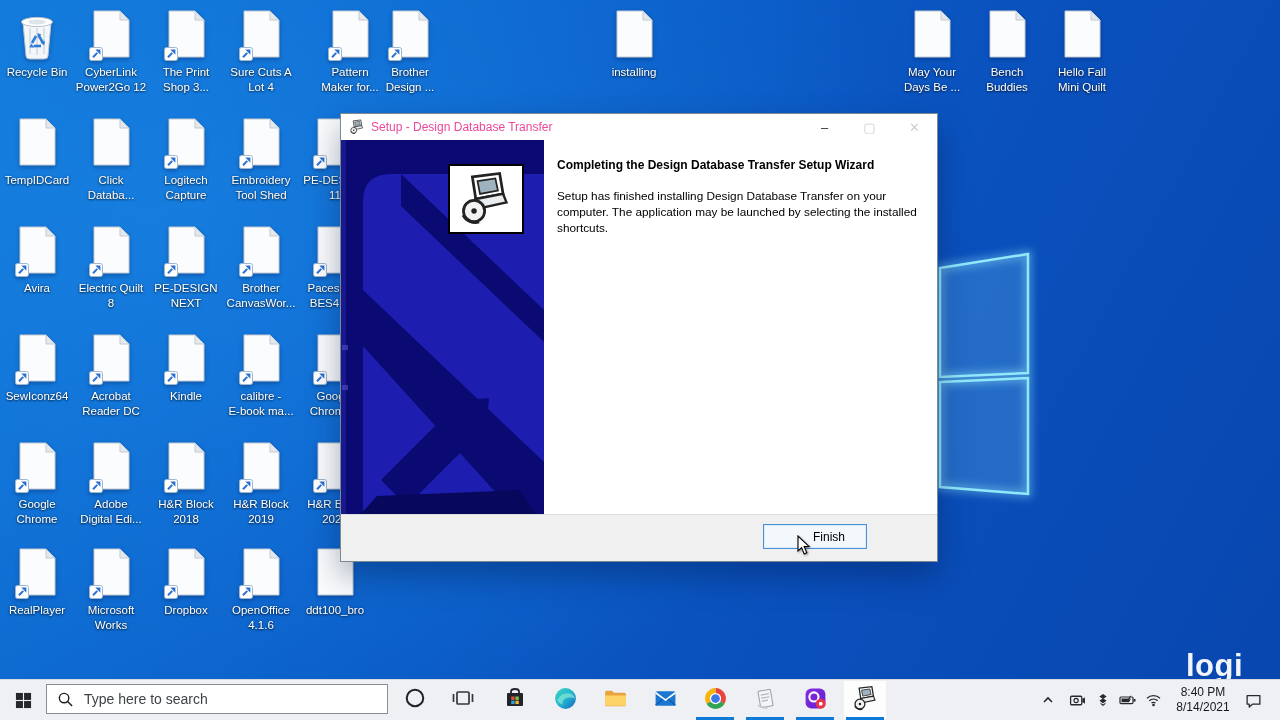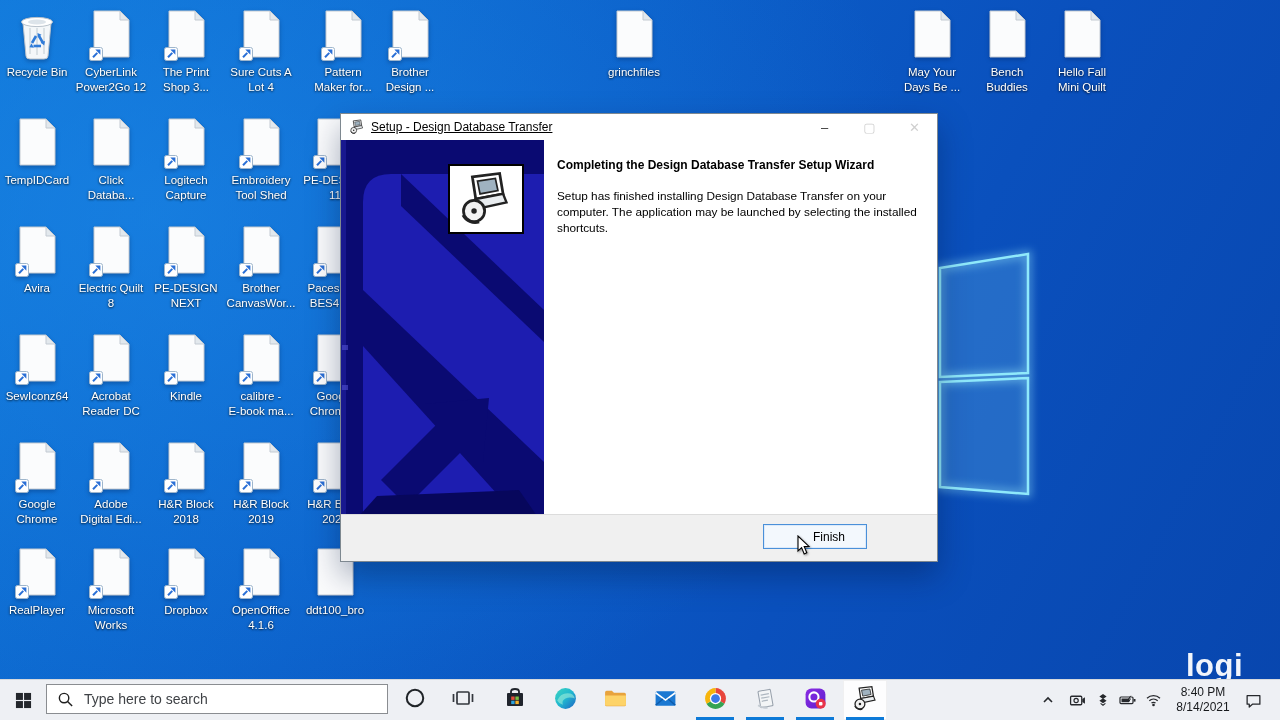--- a/index.html
+++ b/index.html
@@ -22,21 +22,21 @@
 
   #watermark{position:absolute;left:1186px;top:648px;z-index:5;color:rgba(255,255,255,.95);
              font-size:31px;font-weight:bold;letter-spacing:.5px;}
 
   
   #dialog{position:absolute;left:340px;top:113px;width:598px;height:449px;background:#fff;
           border:1px solid #7e8890;box-sizing:border-box;z-index:50;
           box-shadow:0 14px 30px rgba(0,20,60,.35);}
   #titlebar{position:absolute;left:0;top:0;right:0;height:26px;background:#fff;display:flex;align-items:center;}
   #title-icon{width:16px;height:16px;margin-left:8px;}
-  #title-text{margin-left:6px;font-size:12px;color:#000000;text-decoration:underline;}
+  #title-text{margin-left:6px;font-size:12px;color:#ec4899;}
   #win-controls{position:absolute;right:0;top:0;height:26px;display:flex;}
   .wbtn{width:45px;height:26px;display:flex;align-items:center;justify-content:center;font-size:13px;}
   .wbtn.min{color:#333;} .wbtn.dim{color:#cfcfcf;}
 
   #dlg-body{position:absolute;left:0;top:26px;width:596px;height:376px;display:flex;}
   #left-art{position:relative;width:203px;height:376px;background:#0a0a72;flex:0 0 auto;}
   #inst-box{position:absolute;left:107px;top:24px;width:72px;height:66px;background:#fff;
             border:2px solid #000;display:flex;align-items:center;justify-content:center;z-index:2;}
   #right-pane{flex:1;background:#fff;padding:18px 16px 0 13px;box-sizing:border-box;}
   #dlg-heading{font-size:12px;font-weight:bold;color:#000;line-height:1.28;max-width:350px;}
@@ -145,21 +145,21 @@
           </svg><div class="sc-badge"><svg width="14" height="14" viewBox="0 0 14 14">
       <rect x="0.5" y="0.5" width="13" height="13" rx="2" fill="#fff" stroke="#9fb6cc"></rect>
       <path d="M4 10.2 L8.3 5.9" stroke="#2a6fd6" stroke-width="2" fill="none"></path>
       <polygon points="6.3,2.6 11.4,2.6 11.4,7.7" fill="#2a6fd6"></polygon>
             </svg></div></div>
         <div class="icon-label">
           <div>Sure Cuts A</div>
           <div>Lot 4</div>
         </div>
       </div>
-      <div class="desk-icon" style="left: 299px; top: 10px;">
+      <div class="desk-icon" style="left: 306px; top: 10px;">
         <div class="icon-art"><svg width="40" height="48" viewBox="0 0 40 48">
       <path d="M3 1 h26 l9 9 v37 h-35 z" fill="#fbfcfd" stroke="#c3cad2"></path>
       <path d="M29 1 l9 9 h-9 z" fill="#e2e8ed" stroke="#c3cad2"></path>
           </svg><div class="sc-badge"><svg width="14" height="14" viewBox="0 0 14 14">
       <rect x="0.5" y="0.5" width="13" height="13" rx="2" fill="#fff" stroke="#9fb6cc"></rect>
       <path d="M4 10.2 L8.3 5.9" stroke="#2a6fd6" stroke-width="2" fill="none"></path>
       <polygon points="6.3,2.6 11.4,2.6 11.4,7.7" fill="#2a6fd6"></polygon>
             </svg></div></div>
         <div class="icon-label">
           <div>Pattern</div>
@@ -179,21 +179,21 @@
           <div>Brother</div>
           <div>Design ...</div>
         </div>
       </div>
       <div class="desk-icon" style="left: 590px; top: 10px;">
         <div class="icon-art"><svg width="40" height="48" viewBox="0 0 40 48">
       <path d="M3 1 h26 l9 9 v37 h-35 z" fill="#fbfcfd" stroke="#c3cad2"></path>
       <path d="M29 1 l9 9 h-9 z" fill="#e2e8ed" stroke="#c3cad2"></path>
           </svg></div>
         <div class="icon-label">
-          <div>grinchfiles</div>
+          <div>installing</div>
         </div>
       </div>
       <div class="desk-icon" style="left: 888px; top: 10px;">
         <div class="icon-art"><svg width="40" height="48" viewBox="0 0 40 48">
       <path d="M3 1 h26 l9 9 v37 h-35 z" fill="#fbfcfd" stroke="#c3cad2"></path>
       <path d="M29 1 l9 9 h-9 z" fill="#e2e8ed" stroke="#c3cad2"></path>
           </svg></div>
         <div class="icon-label">
           <div>May Your</div>
           <div>Days Be ...</div>

